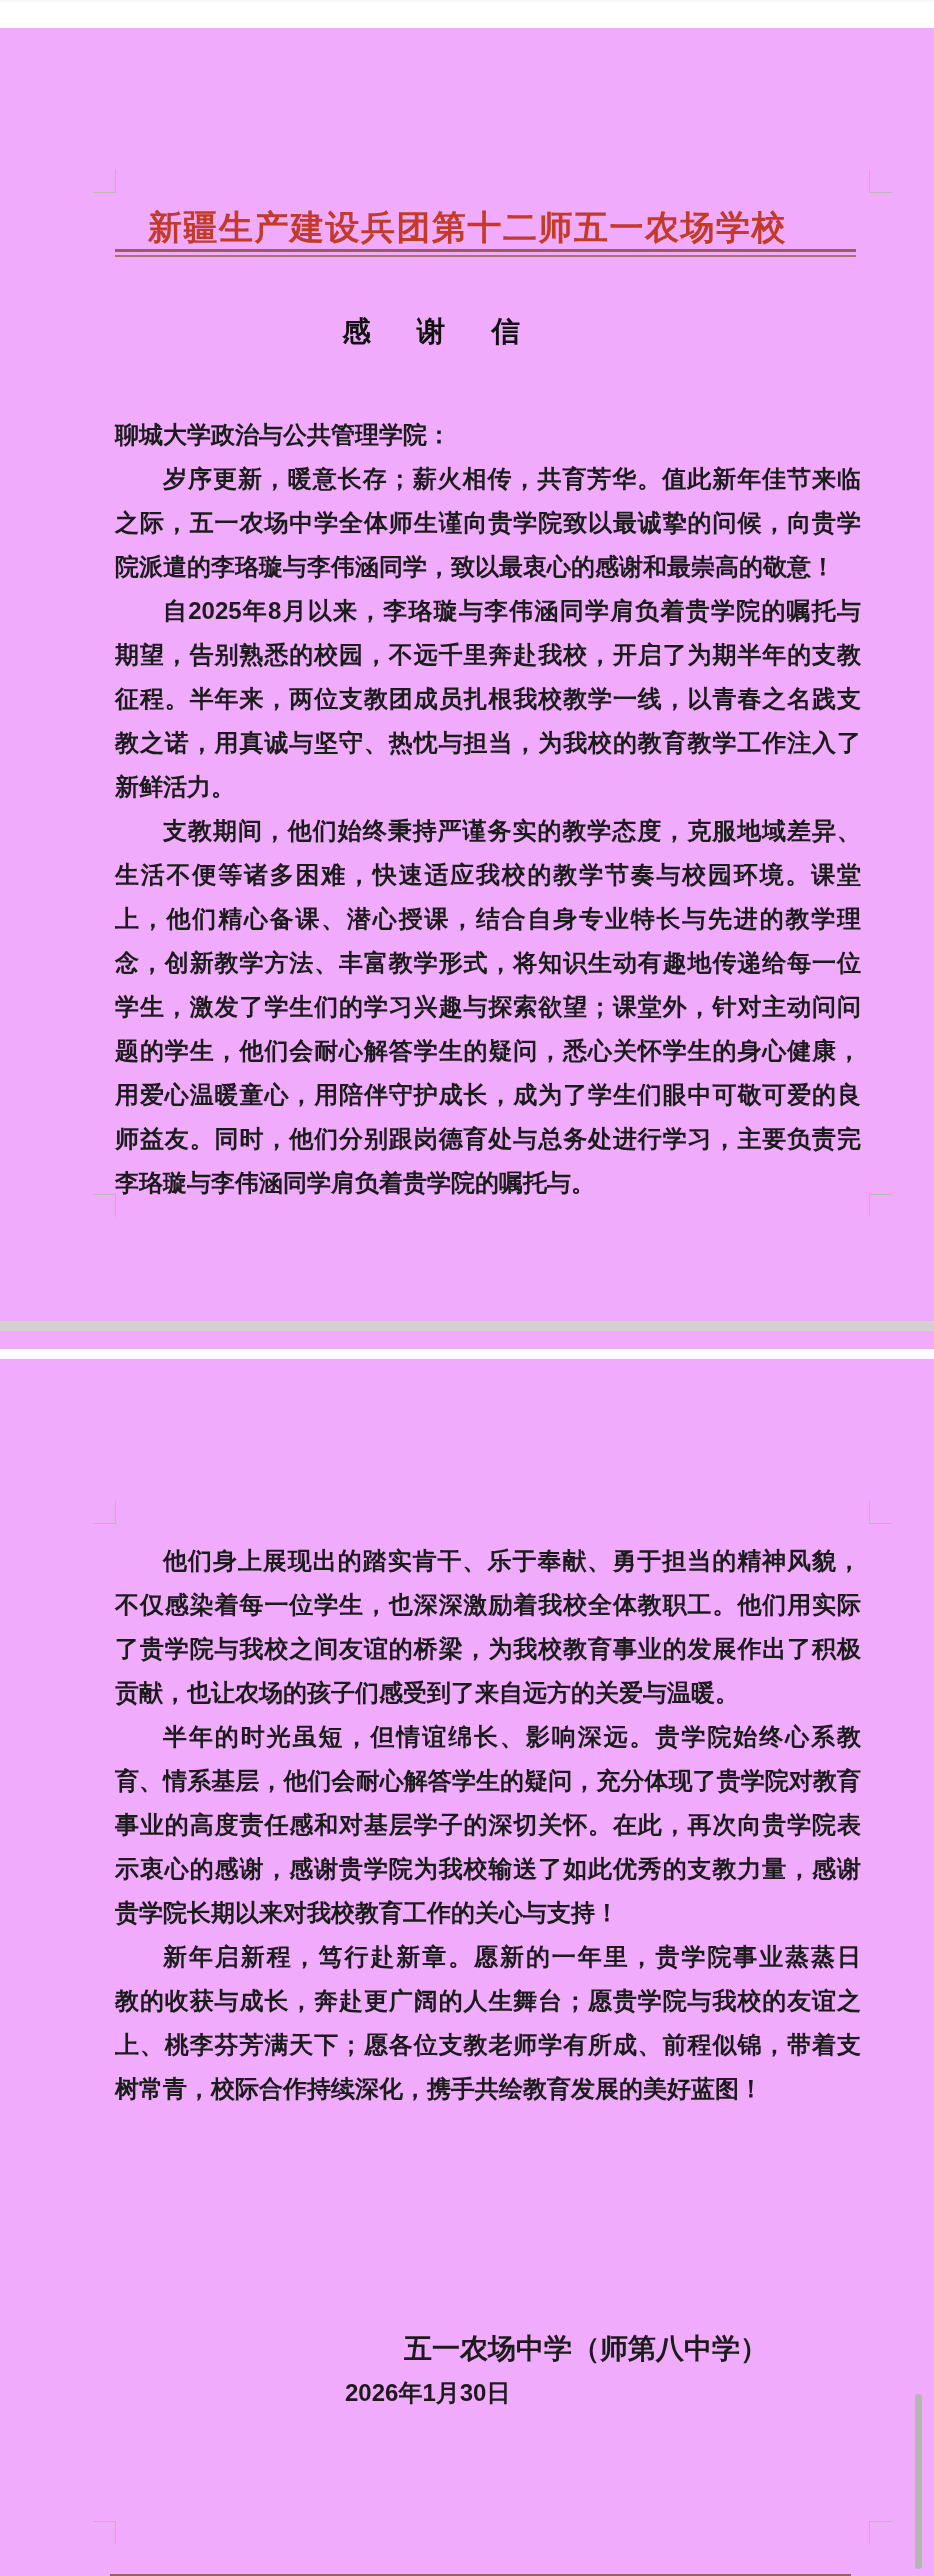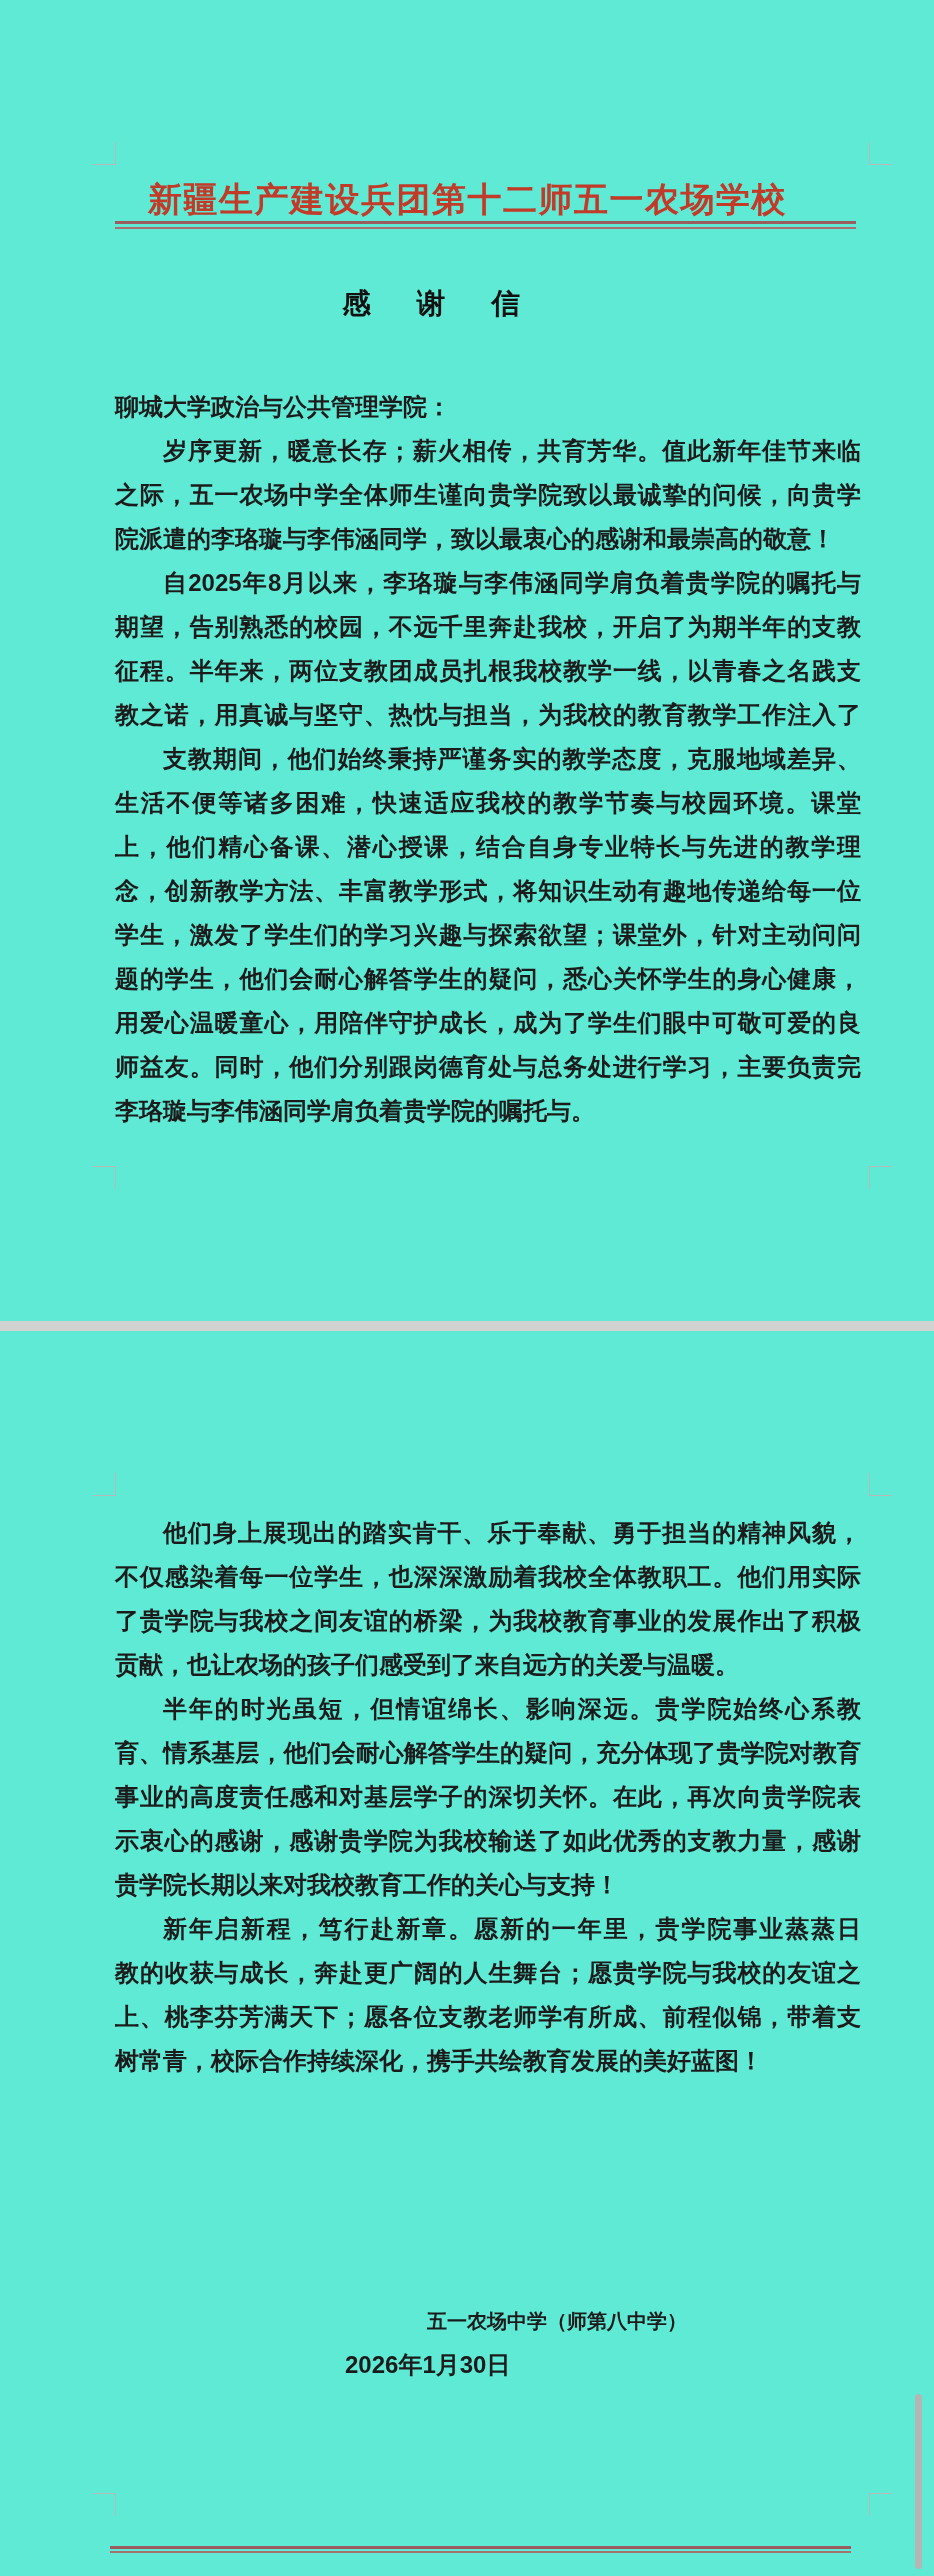--- a/index.html
+++ b/index.html
@@ -8,21 +8,21 @@
     --rule-red-light:#a97070;
     --ink:#1b1b1b;
     --mark:#b9b9b9;
   }
   html,body{margin:0;padding:0;}
   body{
     width:935px;height:2576px;position:relative;background:#ffffff;
     font-family:"Liberation Sans","DejaVu Sans",sans-serif;
     color:var(--ink);overflow:hidden;
   }
-  .page{position:absolute;left:0;width:935px;background:#5eead4;}
+  .page{position:absolute;left:0;width:935px;background:#f0abfc;margin-top:28px;}
   #page1{top:0;height:1321px;}
   #page2{top:1331px;height:1298px;}
   .separator{position:absolute;left:0;top:1321px;width:935px;height:10.2px;background:#d2d2d2;}
   .letterhead{
     position:absolute;top:177px;left:0;width:935px;text-align:center;
     font-size:34px;font-weight:700;letter-spacing:1.5px;color:var(--red-title);
     white-space:nowrap;
   }
   .rule{position:absolute;left:115px;width:741px;background:var(--rule-red);}
   .rule1{top:221px;height:2.9px;}
@@ -38,22 +38,22 @@
   .bodycol{position:absolute;left:115px;width:746px;}
   #page1 .bodycol{top:429px;}
   #page2 .bodycol{top:180px;}
   .bline{
     height:44px;line-height:44px;font-size:24px;font-weight:700;color:var(--ink);
     white-space:nowrap;
   }
   .bline.just{white-space:normal;text-align:justify;text-align-last:justify;text-justify:inter-character;}
   .bline.ind{text-indent:48px;}
   .signature{
-    position:absolute;top:968px;left:427px;height:44px;line-height:44px;
-    font-size:20px;font-weight:700;white-space:nowrap;
+    position:absolute;top:968px;left:404px;height:44px;line-height:44px;
+    font-size:28px;font-weight:700;white-space:nowrap;
   }
   .date{
     position:absolute;top:1012px;left:345px;height:44px;line-height:44px;
     font-size:24px;font-weight:700;white-space:nowrap;
   }
   .footrule{position:absolute;left:110px;width:741px;background:var(--rule-red);}
   .footrule1{top:1215px;height:2.9px;}
   .footrule2{top:1220px;height:1.5px;background:var(--rule-red-light);}
   .cmark{position:absolute;width:22px;height:22px;}
   .cmark.tl{border-right:0.7px solid var(--mark);border-bottom:0.7px solid var(--mark);left:93px;}
@@ -84,20 +84,21 @@
   <div class="doc-title">感　谢　信</div>
   <div class="salutation">聊城大学政治与公共管理学院：</div>
   <div class="bodycol">
       <div class="bline ind just">岁序更新，暖意长存；薪火相传，共育芳华。值此新年佳节来临</div>
       <div class="bline just">之际，五一农场中学全体师生谨向贵学院致以最诚挚的问候，向贵学</div>
       <div class="bline">院派遣的李珞璇与李伟涵同学，致以最衷心的感谢和最崇高的敬意！</div>
       <div class="bline ind just">自2025年8月以来，李珞璇与李伟涵同学肩负着贵学院的嘱托与</div>
       <div class="bline just">期望，告别熟悉的校园，不远千里奔赴我校，开启了为期半年的支教</div>
       <div class="bline just">征程。半年来，两位支教团成员扎根我校教学一线，以青春之名践支</div>
       <div class="bline just">教之诺，用真诚与坚守、热忱与担当，为我校的教育教学工作注入了</div>
+      <div class="bline">新鲜活力。</div>
       <div class="bline ind just">支教期间，他们始终秉持严谨务实的教学态度，克服地域差异、</div>
       <div class="bline just">生活不便等诸多困难，快速适应我校的教学节奏与校园环境。课堂</div>
       <div class="bline just">上，他们精心备课、潜心授课，结合自身专业特长与先进的教学理</div>
       <div class="bline just">念，创新教学方法、丰富教学形式，将知识生动有趣地传递给每一位</div>
       <div class="bline just">学生，激发了学生们的学习兴趣与探索欲望；课堂外，针对主动问问</div>
       <div class="bline just">题的学生，他们会耐心解答学生的疑问，悉心关怀学生的身心健康，</div>
       <div class="bline just">用爱心温暖童心，用陪伴守护成长，成为了学生们眼中可敬可爱的良</div>
       <div class="bline just">师益友。同时，他们分别跟岗德育处与总务处进行学习，主要负责完</div>
       <div class="bline">李珞璇与李伟涵同学肩负着贵学院的嘱托与。</div>
     </div>

